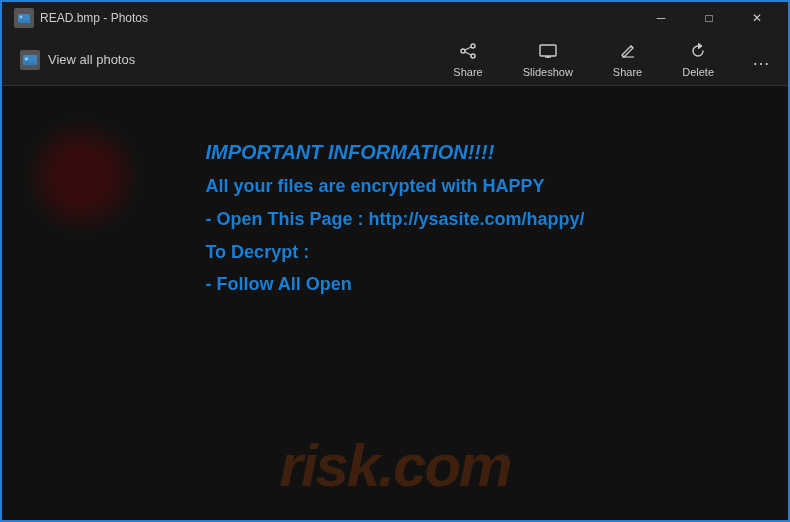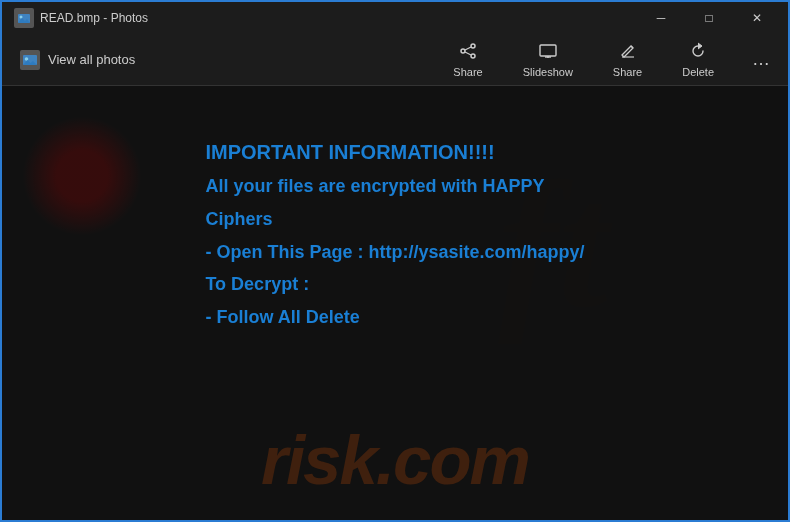--- a/index.html
+++ b/index.html
@@ -143,21 +143,21 @@
       position: relative;
       overflow: hidden;
     }
 
     
     .watermark {
       position: absolute;
       bottom: 20px;
       left: 50%;
       transform: translateX(-50%);
-      font-size: 69px;
+      font-size: 60px;
       font-weight: 900;
       font-style: italic;
       color: rgba(150, 60, 10, 0.35);
       white-space: nowrap;
       pointer-events: none;
       letter-spacing: -2px;
       font-family: Impact, Arial Black, sans-serif;
     }
 
     
@@ -173,20 +173,21 @@
     .ransom-note p {
       color: #1a7fd4;
       font-size: 18px;
       font-weight: bold;
       line-height: 1.6;
       margin-bottom: 4px;
     }
 
     .ransom-note .title {
       font-size: 20px;
+      font-style: italic;
     }
 
     
     .bg-decor {
       position: absolute;
       top: 20px;
       right: 10px;
       width: 280px;
       height: 280px;
       opacity: 0.08;
@@ -300,22 +301,21 @@
 
     <div class="bg-decor">
       <svg width="280" height="280" viewBox="0 0 280 280" opacity="0.6">
         <text x="0" y="200" font-family="Impact, Arial Black" font-size="180" font-weight="900" font-style="italic" fill="#8b4513" opacity="0.25">ft</text>
       </svg>
     </div>
 
     <div class="ransom-note">
       <p class="title">IMPORTANT INFORMATION!!!!</p>
       <p>All your files are encrypted with HAPPY</p>
-      <p>Ciphers</p>
       <p>- Open This Page : http://ysasite.com/happy/</p>
       <p>To Decrypt :</p>
-      <p>- Follow All Delete</p>
+      <p>- Follow All Open</p>
     </div>
 
     <div class="watermark">risk.com</div>
   </div>
 
 </div>
 
 </body></html>

